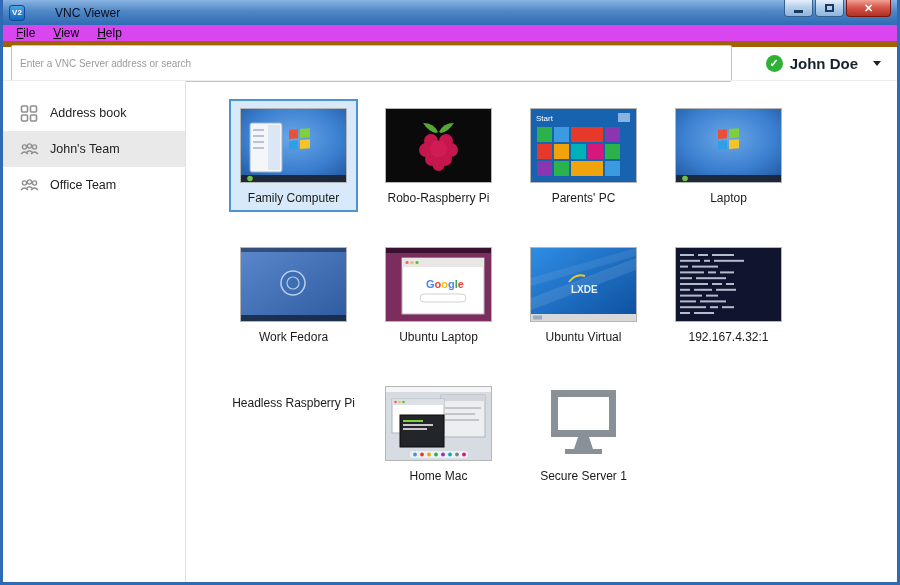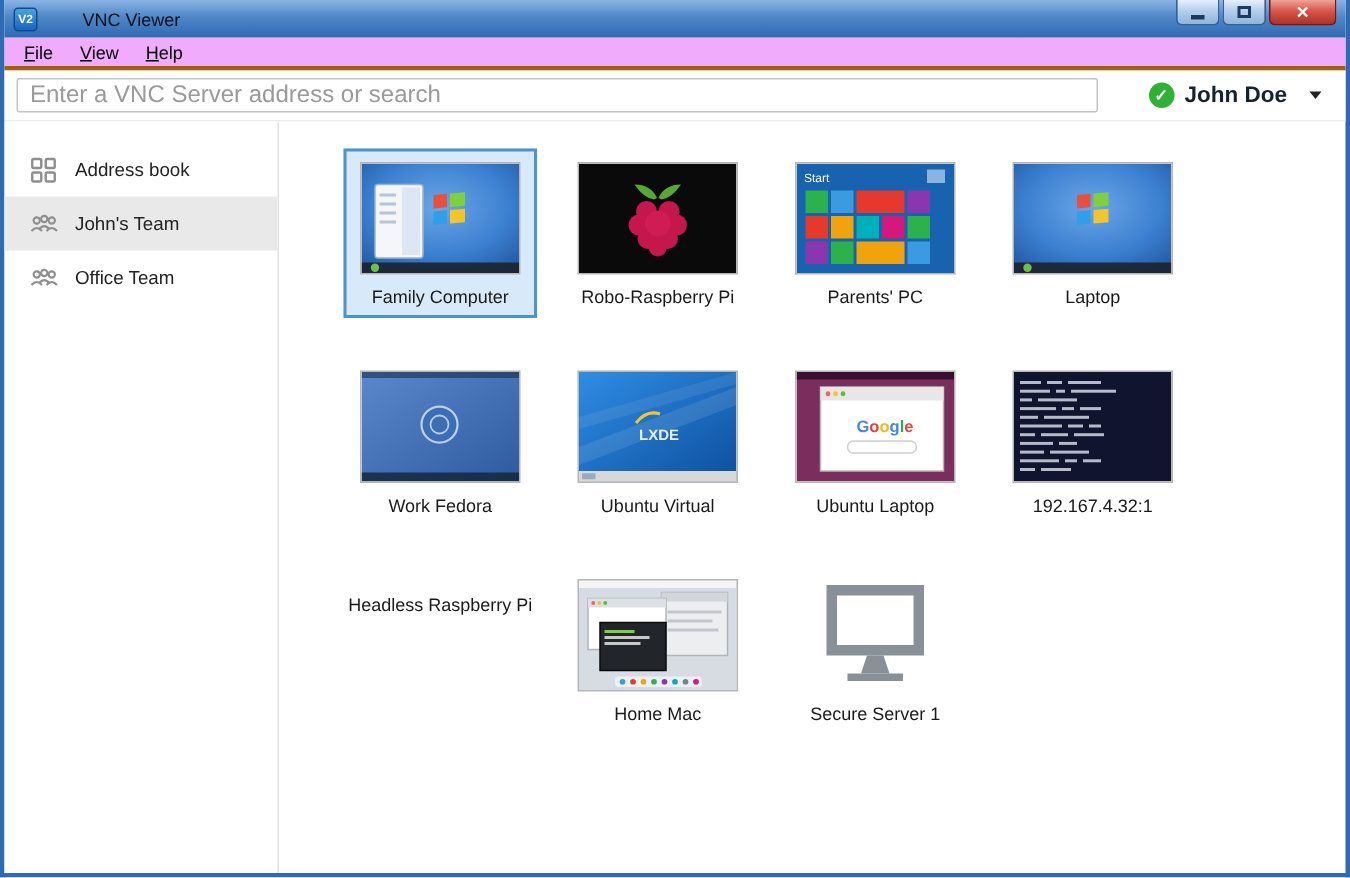--- a/index.html
+++ b/index.html
@@ -34,35 +34,35 @@
     display: inline-flex; align-items: center; justify-content: center;
     cursor: pointer;
   }
   .wbtn.minmax { width: 29px; background: linear-gradient(#e6effc, #b4cfeb 45%, #8fb4dc); }
   .wbtn.close { width: 45px; background: linear-gradient(#f0a396, #d8564a 45%, #b03125); border-color: #7d150d; color: #fff; font-size: 11px; font-weight: bold; }
   .glyph-min { width: 9px; height: 3px; background: #1c3a5e; margin-top: 7px; }
   .glyph-max { width: 9px; height: 8px; border: 2px solid #1c3a5e; background: transparent; }
 
   
   .menubar {
-    height: 22px; flex: 0 0 22px; background: #f0abfc;
+    height: 22px; flex: 0 0 22px; background: #d946ef;
     display: flex; align-items: center; padding-left: 4px;
-    border-bottom: 3px solid #a16207;
+    border-bottom: 6px solid #a16207;
   }
   .menu-item { display: inline-block; padding: 3px 9px; font-size: 12px; color: #000; cursor: pointer; }
   .menu-item::first-letter { text-decoration: underline; }
 
   
   .toolbar {
     height: 33px; flex: 0 0 33px; background: #fff;
     display: flex; align-items: center; padding: 0 12px 0 8px;
   }
   .search {
-    flex: 1; height: 23px; border: 1px solid #c4c4c4; border-radius: 2px;
-    font-family: "Liberation Sans", sans-serif; font-size: 16px; color: #444;
+    flex: 1; height: 37px; border: 1px solid #c4c4c4; border-radius: 2px;
+    font-family: "Liberation Sans", sans-serif; font-size: 10px; color: #444;
     padding: 0 8px; margin-right: 34px; outline: none;
   }
   .search::placeholder { color: #9a9a9a; }
   .account { display: flex; align-items: center; gap: 7px; cursor: pointer; padding-right: 4px; }
   .check-circle {
     width: 17px; height: 17px; border-radius: 50%;
     background: #2eb135; color: #fff; font-size: 11px; font-weight: bold;
     display: inline-flex; align-items: center; justify-content: center;
   }
   .acct-name { font-size: 15px; font-weight: bold; color: #16222e; }
@@ -283,52 +283,52 @@
               <circle cx="52" cy="35" r="12" fill="#3c6eb4" stroke="#c3d4ee" stroke-width="1.5" opacity="0.95"></circle>
               <circle cx="52" cy="35" r="6" fill="none" stroke="#dce8f8" stroke-width="1.2" opacity="0.75"></circle>
               <rect y="67" width="105" height="6" fill="#16263f" opacity="0.85"></rect>
             </svg>
           </div>
           <div class="tile-label">Work Fedora</div>
         </div>
         <div class="tile">
           <div class="thumb bordered">
             <svg viewBox="0 0 105 73">
+              <rect width="105" height="73" fill="#7b2d5e"></rect>
+              <rect width="105" height="5" fill="#3a1030"></rect>
+              <rect x="16" y="10" width="82" height="56" fill="#ffffff" stroke="#b8b8b8" stroke-width="1"></rect>
+              <rect x="16" y="10" width="82" height="9" fill="#e9e7e5"></rect>
+              <circle cx="21" cy="14.5" r="1.6" fill="#f2655a"></circle>
+              <circle cx="26" cy="14.5" r="1.6" fill="#f5bd4f"></circle>
+              <circle cx="31" cy="14.5" r="1.6" fill="#57c038"></circle>
+              <text x="40" y="40" font-size="11" font-weight="bold"><tspan fill="#4285f4">G</tspan><tspan fill="#ea4335">o</tspan><tspan fill="#fbbc05">o</tspan><tspan fill="#4285f4">g</tspan><tspan fill="#34a853">l</tspan><tspan fill="#ea4335">e</tspan></text>
+              <rect x="34" y="46" width="46" height="8" rx="4" fill="#ffffff" stroke="#d0d0d0"></rect>
+            </svg>
+          </div>
+          <div class="tile-label">Ubuntu Laptop</div>
+        </div>
+        <div class="tile">
+          <div class="thumb bordered">
+            <svg viewBox="0 0 105 73">
               <defs>
                 <linearGradient id="l5" x1="0" y1="0" x2="1" y2="1">
                   <stop offset="0" stop-color="#2f8de4"></stop>
                   <stop offset="1" stop-color="#0d4f9e"></stop>
                 </linearGradient>
               </defs>
               <rect width="105" height="73" fill="url(#l5)"></rect>
               <path d="M0 50 L105 10 L105 22 L0 62 Z" fill="#ffffff" opacity="0.10"></path>
               <path d="M0 30 L105 0 L105 8 L0 38 Z" fill="#ffffff" opacity="0.08"></path>
               <path d="M38 34 q7 -9 16 -6" stroke="#f5c426" stroke-width="2" fill="none"></path>
               <text x="40" y="45" font-size="10" font-weight="bold" fill="#e8eef6">LXDE</text>
               <rect y="66" width="105" height="7" fill="#d8d8d8"></rect>
               <rect x="2" y="67.5" width="9" height="4" fill="#9aabbc"></rect>
             </svg>
           </div>
           <div class="tile-label">Ubuntu Virtual</div>
-        </div>
-        <div class="tile">
-          <div class="thumb bordered">
-            <svg viewBox="0 0 105 73">
-              <rect width="105" height="73" fill="#7b2d5e"></rect>
-              <rect width="105" height="5" fill="#3a1030"></rect>
-              <rect x="16" y="10" width="82" height="56" fill="#ffffff" stroke="#b8b8b8" stroke-width="1"></rect>
-              <rect x="16" y="10" width="82" height="9" fill="#e9e7e5"></rect>
-              <circle cx="21" cy="14.5" r="1.6" fill="#f2655a"></circle>
-              <circle cx="26" cy="14.5" r="1.6" fill="#f5bd4f"></circle>
-              <circle cx="31" cy="14.5" r="1.6" fill="#57c038"></circle>
-              <text x="40" y="40" font-size="11" font-weight="bold"><tspan fill="#4285f4">G</tspan><tspan fill="#ea4335">o</tspan><tspan fill="#fbbc05">o</tspan><tspan fill="#4285f4">g</tspan><tspan fill="#34a853">l</tspan><tspan fill="#ea4335">e</tspan></text>
-              <rect x="34" y="46" width="46" height="8" rx="4" fill="#ffffff" stroke="#d0d0d0"></rect>
-            </svg>
-          </div>
-          <div class="tile-label">Ubuntu Laptop</div>
         </div>
         <div class="tile">
           <div class="thumb bordered">
             <svg viewBox="0 0 105 73">
               <rect width="105" height="73" fill="#10142e"></rect>
               <g fill="#c7cedd" opacity="0.9">
                 <rect x="4" y="6" width="14" height="2"></rect>
                 <rect x="22" y="6" width="10" height="2"></rect>
                 <rect x="36" y="6" width="22" height="2"></rect>
                 <rect x="4" y="11.8" width="20" height="2"></rect>

